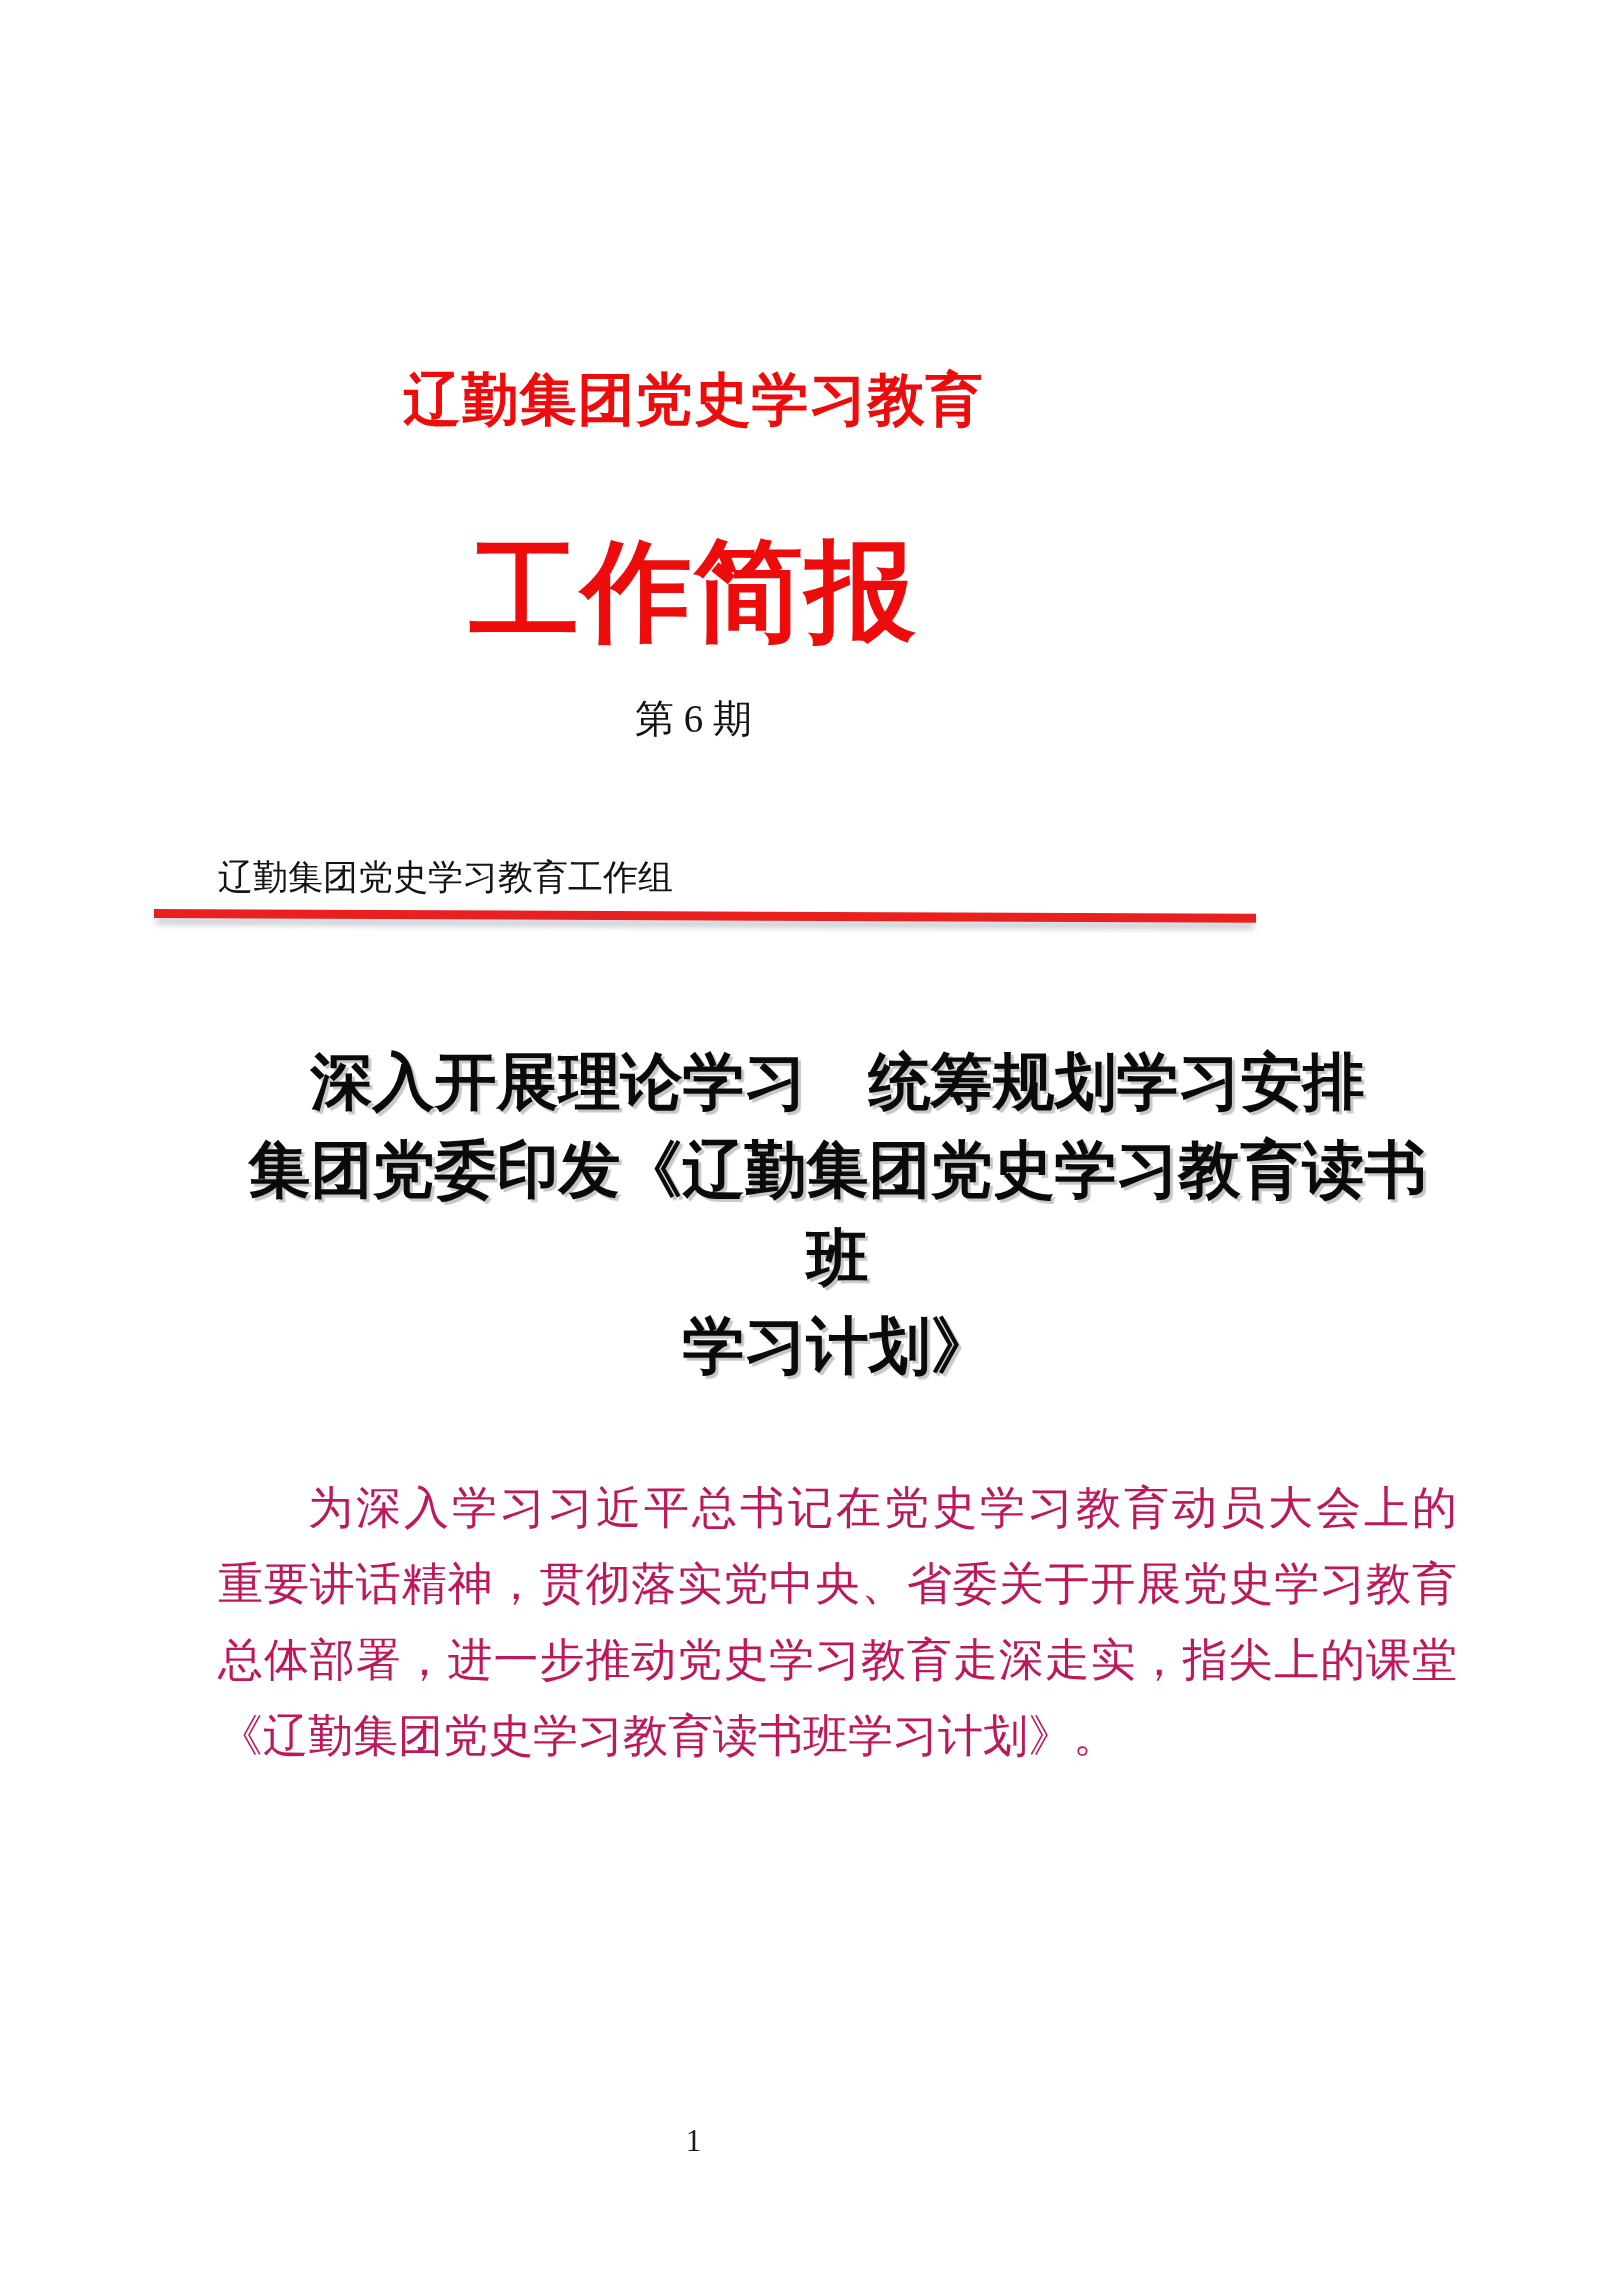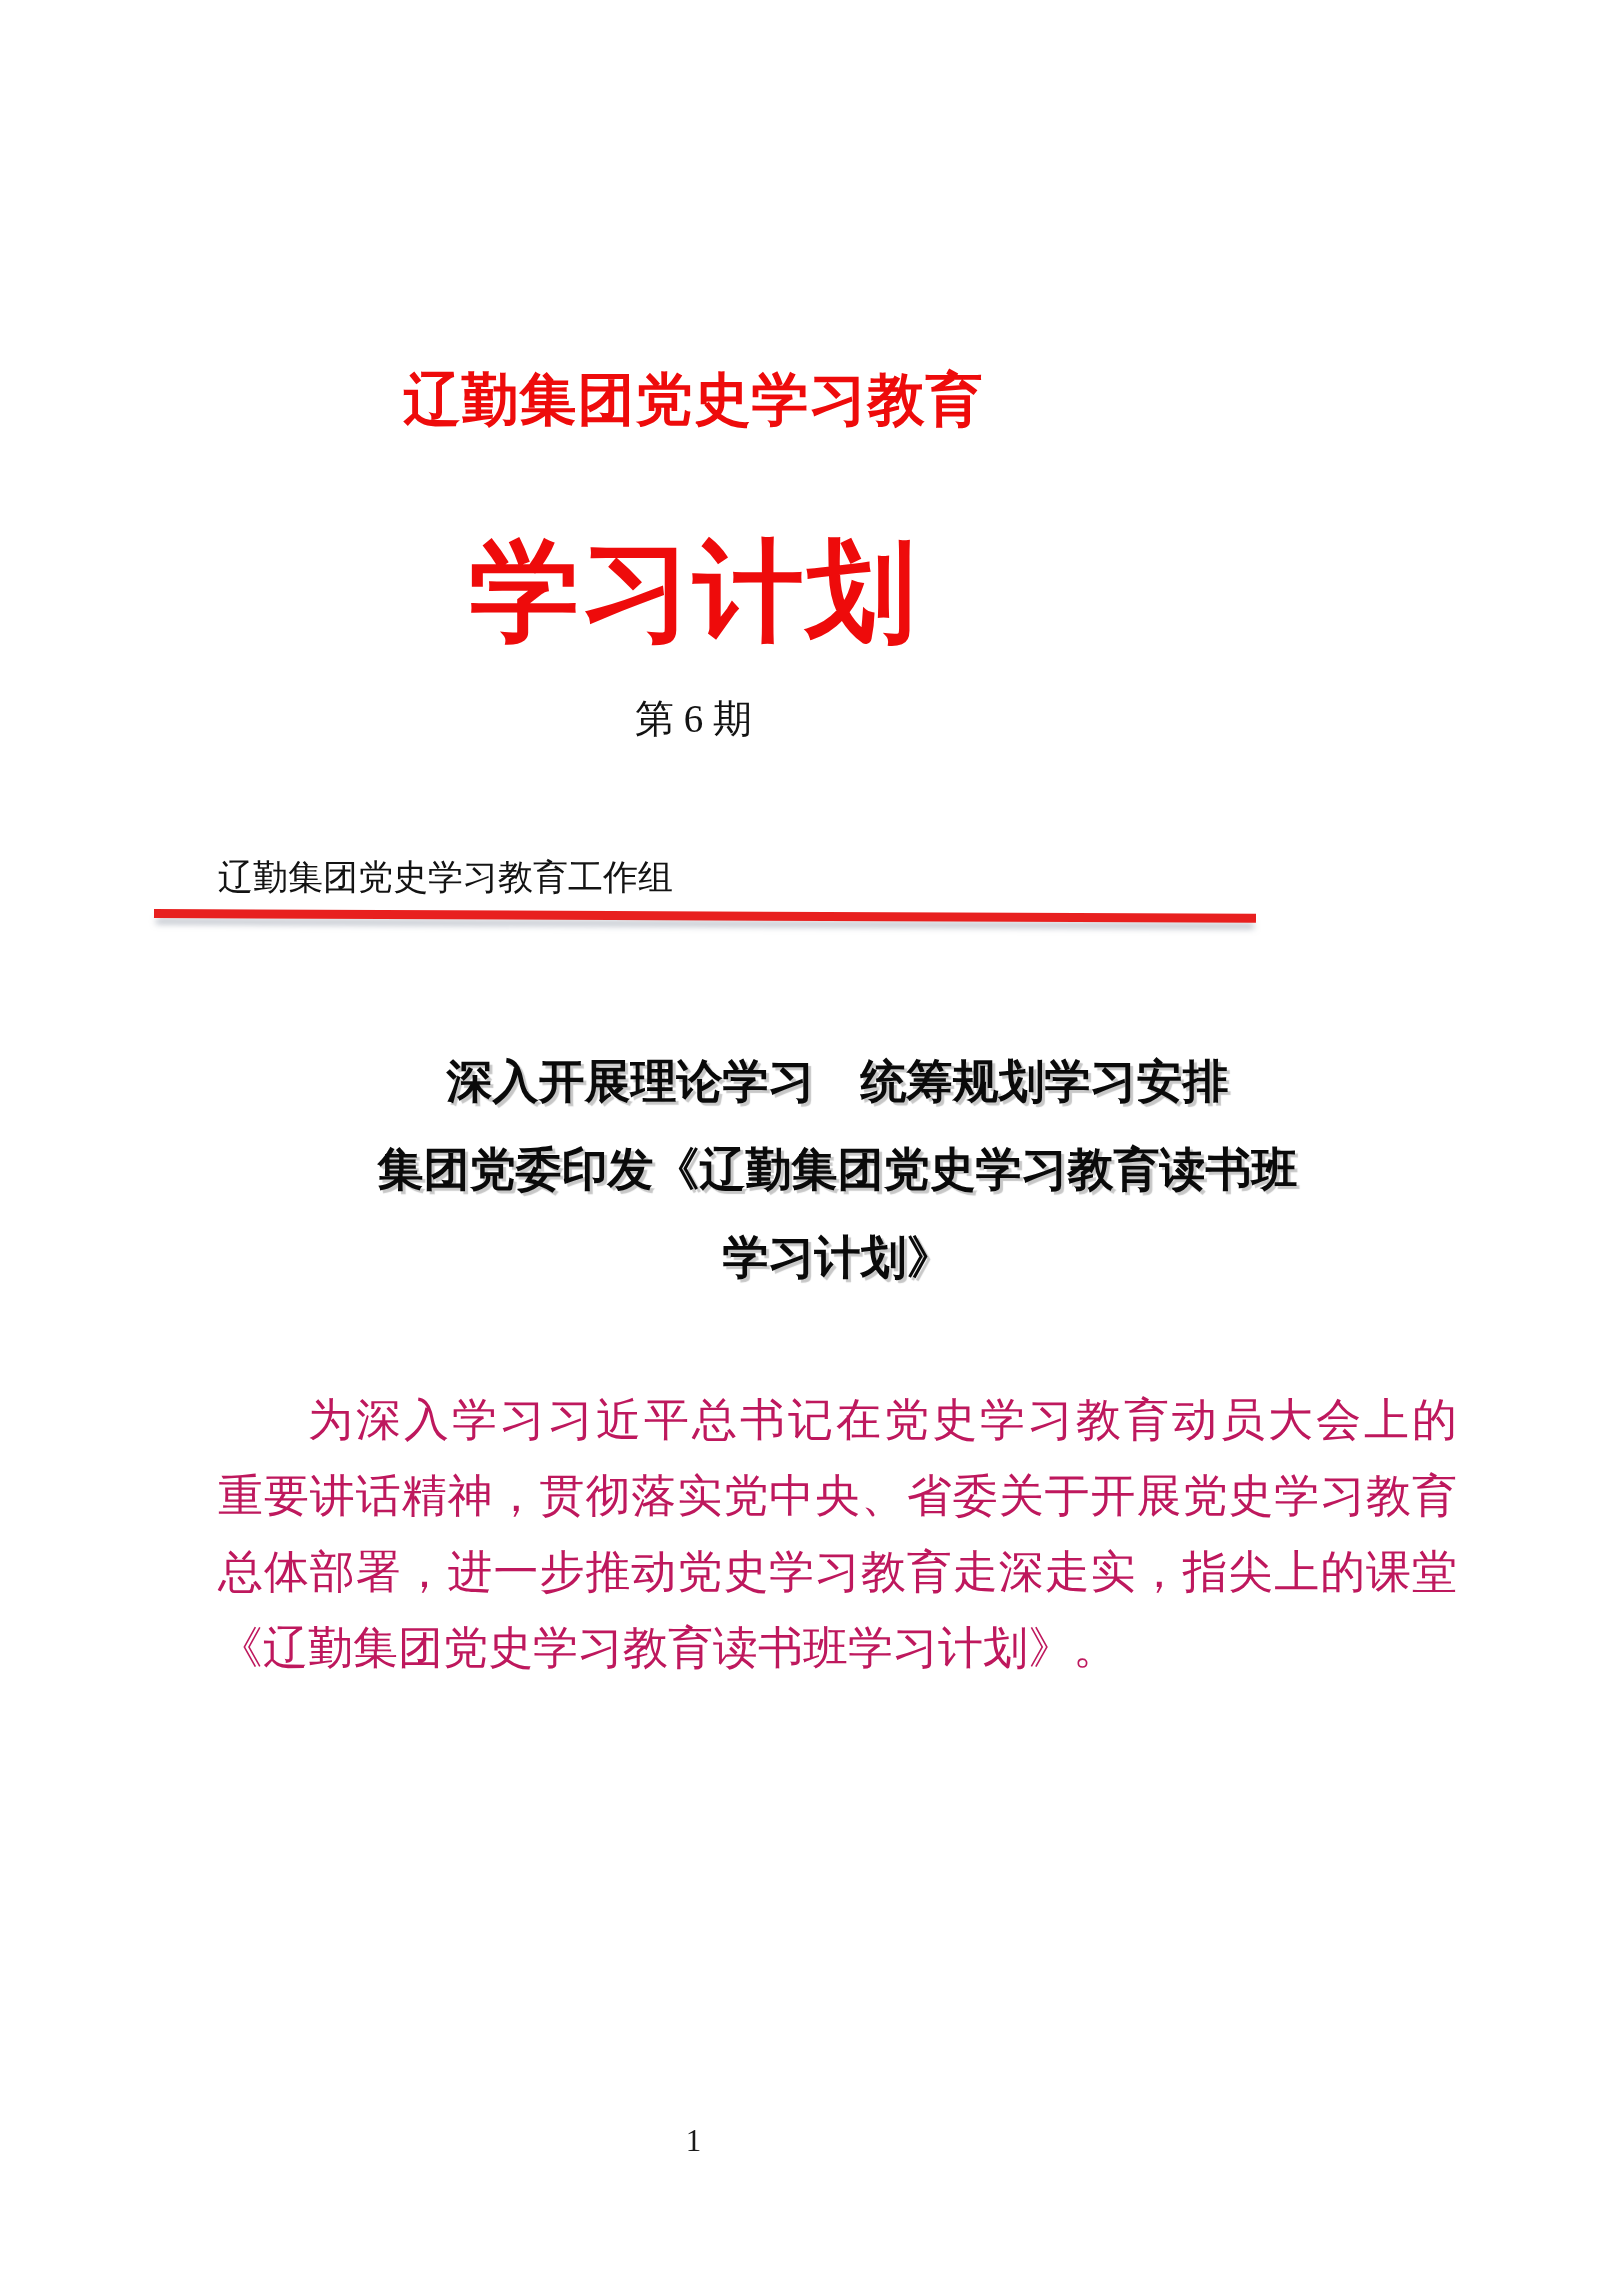--- a/index.html
+++ b/index.html
@@ -56,21 +56,21 @@
     height:8.8px;
     background:var(--rule-red);
     transform:rotate(0.25deg);
     transform-origin:left center;
     box-shadow:0 7.8px 6.9px -2px rgba(120,130,148,0.55);
   }
   .headline{
     margin:120px 0 0 218px;
     width:1239px;
     text-align:center;
-    font-size:46px;line-height:88px;
+    font-size:62px;line-height:88px;
     font-weight:bold;
     color:#0a0a0a;
     text-shadow:2.9px 2.9px 1px rgba(0,0,0,0.22);
   }
   .hl{display:block;}
   .body-text{
     margin:80px 0 0 218px;
     width:1239px;
     font-size:45px;line-height:76px;
     color:#be185d;
@@ -89,21 +89,21 @@
   }
 </style>
 </head>
 <body>
 
 <div class="page">
 
   <header>
     <div class="org-title">辽勤集团党史学习教育</div>
 
-    <div class="bulletin-title">学习计划</div>
+    <div class="bulletin-title">工作简报</div>
 
     <div class="issue">第 6 期</div>
 
     <div class="info-row">
       <span class="unit">辽勤集团党史学习教育工作组</span>
     </div>
 
     <div class="red-rule"></div>
   </header>
 

